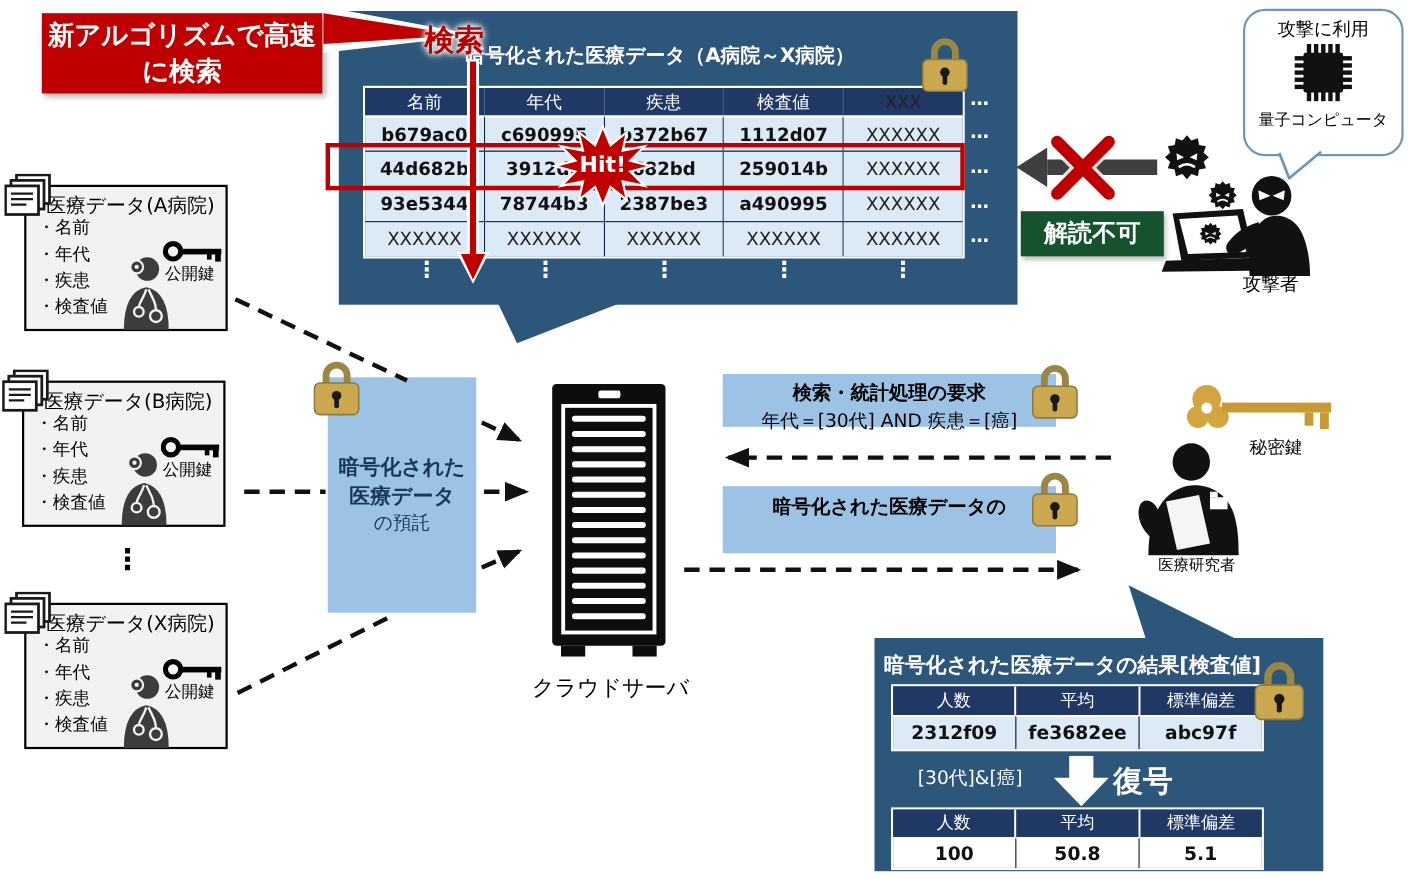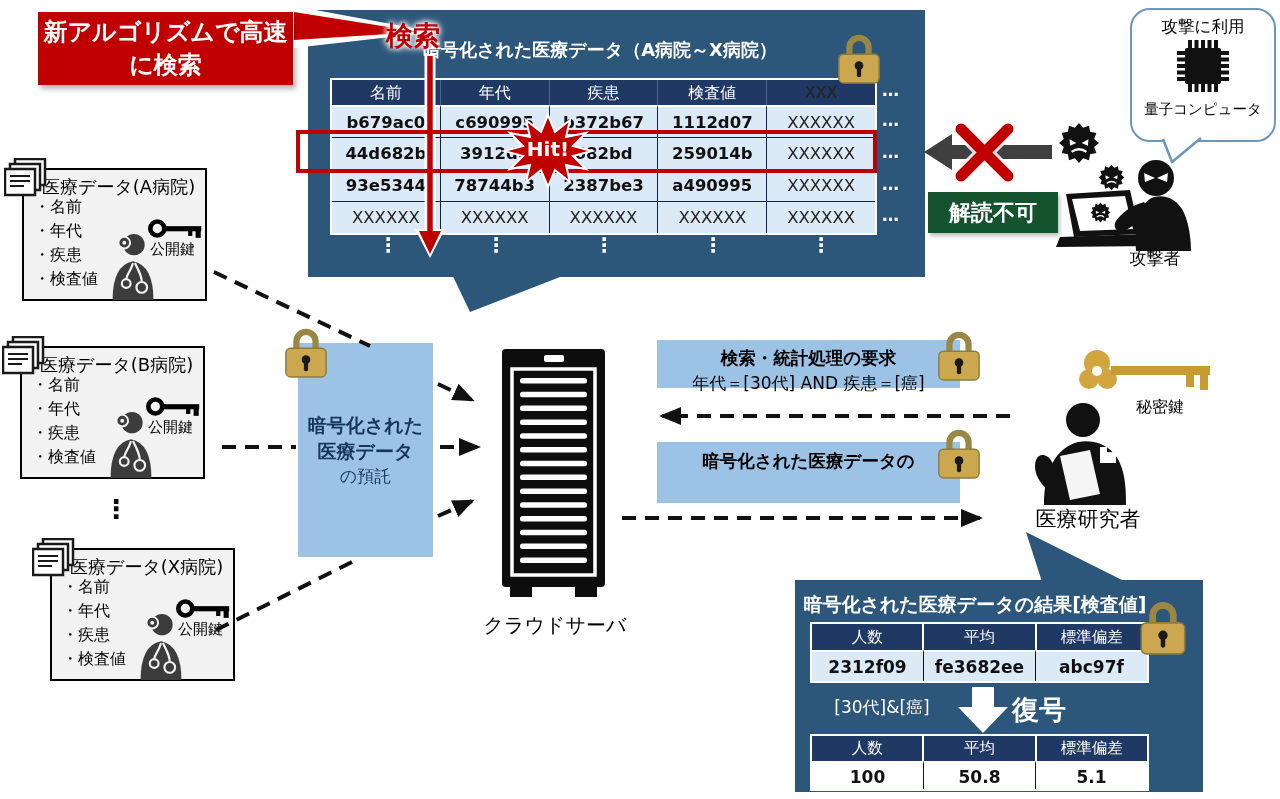--- a/index.html
+++ b/index.html
@@ -261,21 +261,21 @@
     <svg class="abs" style="left:84px;top:62px;" width="50" height="68" viewBox="0 0 50 70">
         <use href="#sym-doctor"></use>
       </svg>
     <svg class="abs" style="left:-20px;top:-12px;" width="46" height="42" viewBox="0 0 46 42">
         <use href="#sym-docstack"></use>
       </svg>
   </div>
 
   <div class="abs gap-dots" style="left:103px;top:494px;">⋮</div>
 
-  <div class="abs hosp" style="left:22px;top:548px;margin-left:28px;">
+  <div class="abs hosp" style="left:22px;top:548px;">
     <div class="hosp-title">医療データ(X病院)</div>
     <div class="hosp-item" style="top:27px;">・名前</div>
     <div class="hosp-item" style="top:51px;">・年代</div>
     <div class="hosp-item" style="top:75px;">・疾患</div>
     <div class="hosp-item" style="top:99px;">・検査値</div>
     <svg class="abs" style="left:124px;top:46px;" width="56" height="25" viewBox="0 0 60 26">
         <use href="#sym-blackkey"></use>
       </svg>
     <div class="hosp-key-label">公開鍵</div>
     <svg class="abs" style="left:84px;top:62px;" width="50" height="68" viewBox="0 0 50 70">
@@ -330,21 +330,21 @@
     </svg>
   <div class="abs plain-label" style="left:1118px;top:397px;width:84px;font-size:16px;">秘密鍵</div>
   <svg class="abs" style="left:1026px;top:400px;z-index:2;" width="120" height="105" viewBox="0 0 120 105">
     <circle cx="57" cy="20" r="17" fill="#111"></circle>
     <path d="M18 105 C18 70 30 48 52 42 C74 38 92 50 97 72 C100 84 100 96 100 105 Z" fill="#111"></path>
     <path d="M34 98 C14 88 6 72 10 60 C13 52 22 54 26 62 C30 70 36 82 42 90 Z" fill="#111"></path>
     <polygon points="34,56 64,50 74,94 44,100" fill="#F5F5F5"></polygon>
     <rect x="74" y="52" width="16" height="11" fill="#fff"></rect>
     <rect x="74" y="47" width="7" height="5" fill="#fff"></rect>
   </svg>
-  <div class="abs plain-label" style="left:1028px;top:505px;width:120px;font-size:21px;">医療研究者</div>
+  <div class="abs plain-label" style="left:1028px;top:505px;width:120px;font-size:14px;">医療研究者</div>
 
   <div class="abs panel" style="left:795px;top:580px;width:408px;height:212px;z-index:5;"></div>
   <div class="abs panel-title" style="left:800px;top:592px;width:350px;font-size:19px;z-index:6;">暗号化された医療データの結果[検査値]</div>
 
   <div class="abs rtable" style="left:810px;top:622px;">
     <div class="rtr rtr-h">
       <div class="rtc rth">人数</div>
       <div class="rtc rth">平均</div>
       <div class="rtc rth">標準偏差</div>
     </div>

